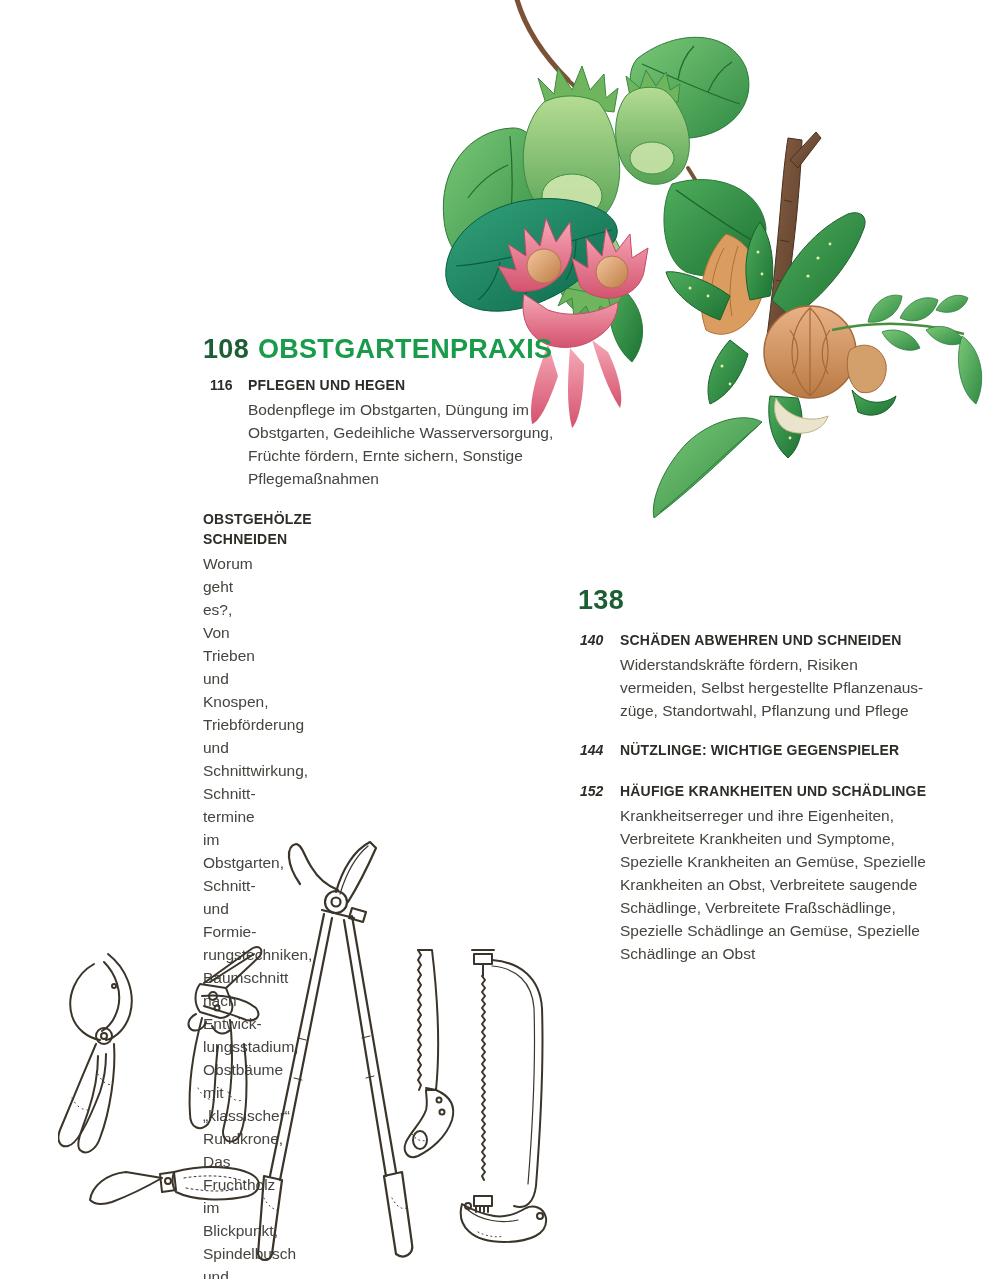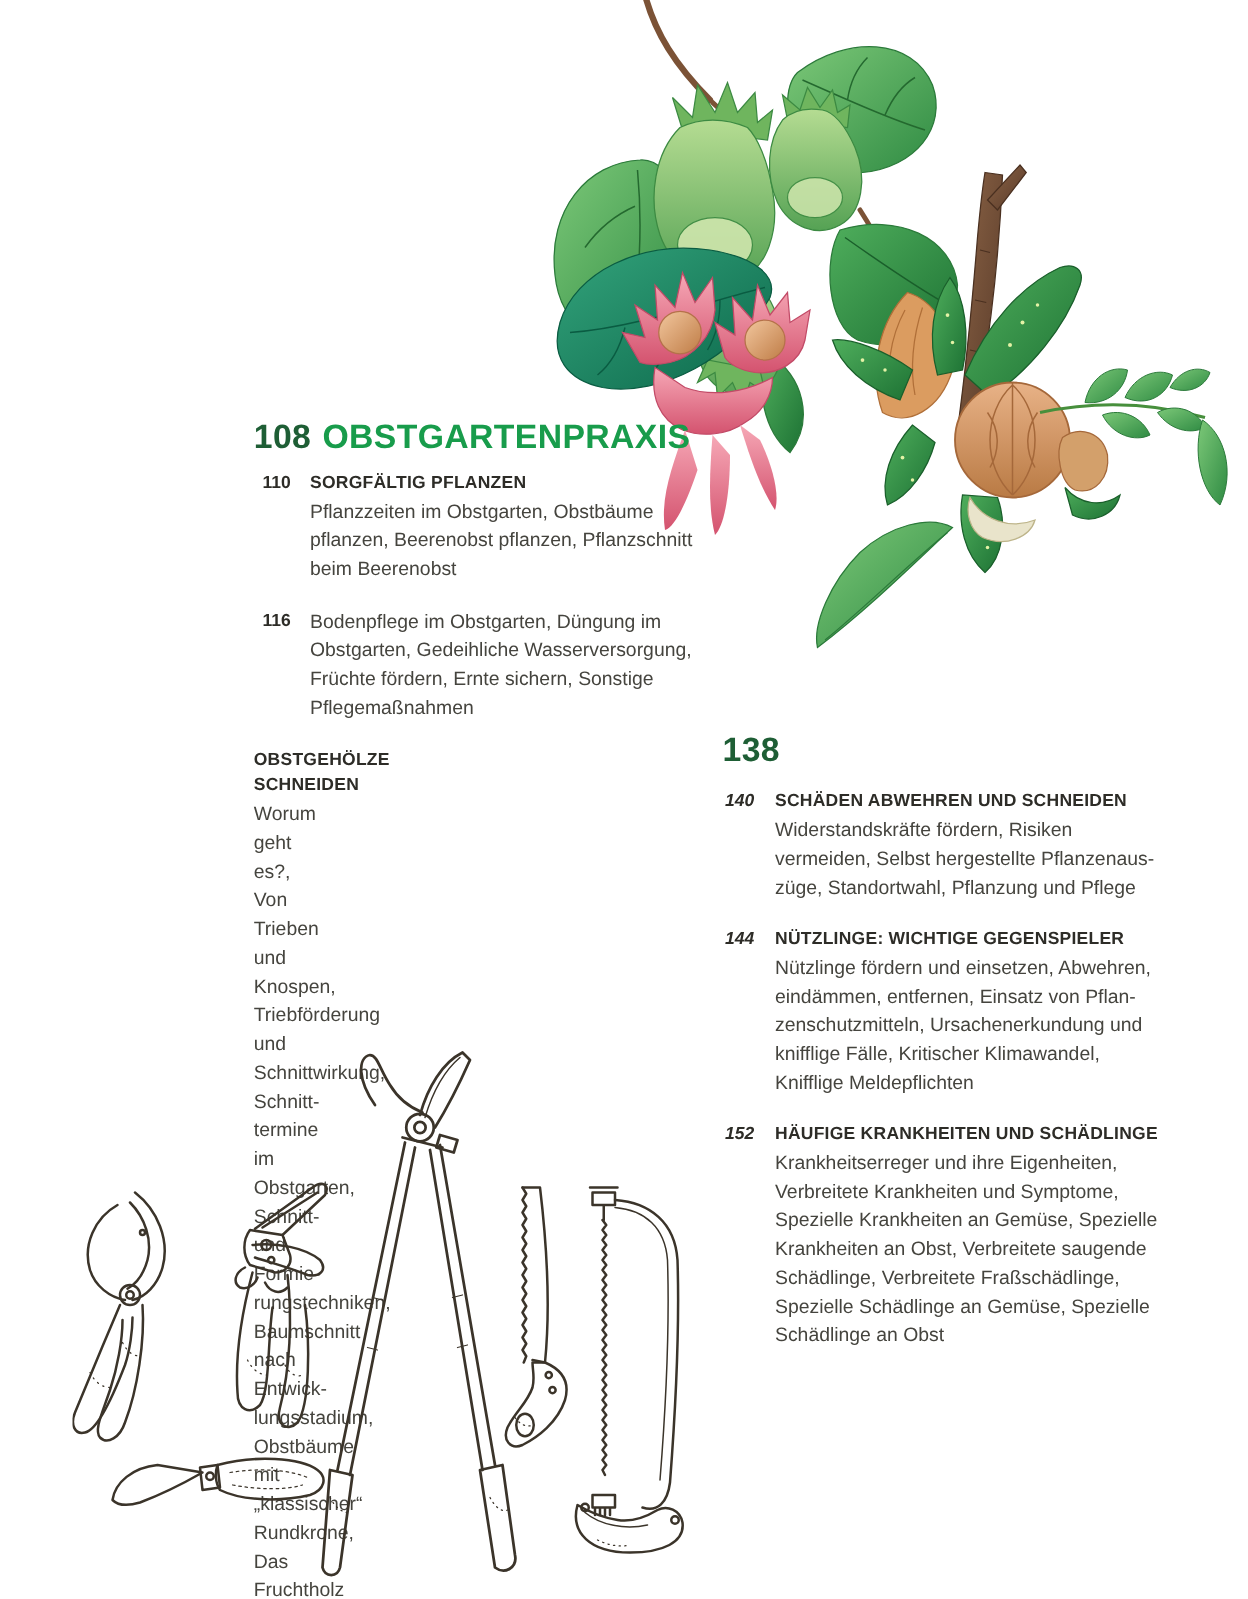--- a/index.html
+++ b/index.html
@@ -168,31 +168,23 @@
     </g>
   </svg>
 
   <div class="toc toc-left">
     <div class="chap">
       <span class="cnum">108</span>
       <span class="ctitle">OBSTGARTENPRAXIS</span>
     </div>
     <div class="entries">
       <div class="entry">
-        <div class="enum">110</div>
-        <div>
-          <div class="etitle">SORGFÄLTIG PFLANZEN</div>
-          <div class="edesc">Pflanzzeiten im Obstgarten, Obstbäume
-pflanzen, Beerenobst pflanzen, Pflanzschnitt
-beim Beerenobst</div>
-        </div>
-      </div>
-      <div class="entry">
         <div class="enum">116</div>
         <div>
+          <div class="etitle">PFLEGEN UND HEGEN</div>
           <div class="edesc">Bodenpflege im Obstgarten, Düngung im
 Obstgarten, Gedeihliche Wasserversorgung,
 Früchte fördern, Ernte sichern, Sonstige
 Pflegemaßnahmen</div>
         </div>
       </div>
       <div class="entry">
         <div>
           <div class="etitle">OBSTGEHÖLZE SCHNEIDEN</div>
           <div class="edesc">Worum geht es?, Von Trieben und Knospen,
@@ -219,25 +211,20 @@
           <div class="etitle">SCHÄDEN ABWEHREN UND SCHNEIDEN</div>
           <div class="edesc">Widerstandskräfte fördern, Risiken
 vermeiden, Selbst hergestellte Pflanzenaus-
 züge, Standortwahl, Pflanzung und Pflege</div>
         </div>
       </div>
       <div class="entry">
         <div class="enum">144</div>
         <div>
           <div class="etitle">NÜTZLINGE: WICHTIGE GEGENSPIELER</div>
-          <div class="edesc">Nützlinge fördern und einsetzen, Abwehren,
-eindämmen, entfernen, Einsatz von Pflan-
-zenschutzmitteln, Ursachenerkundung und
-knifflige Fälle, Kritischer Klimawandel,
-Knifflige Meldepflichten</div>
         </div>
       </div>
       <div class="entry">
         <div class="enum">152</div>
         <div>
           <div class="etitle">HÄUFIGE KRANKHEITEN UND SCHÄDLINGE</div>
           <div class="edesc">Krankheitserreger und ihre Eigenheiten,
 Verbreitete Krankheiten und Symptome,
 Spezielle Krankheiten an Gemüse, Spezielle
 Krankheiten an Obst, Verbreitete saugende

